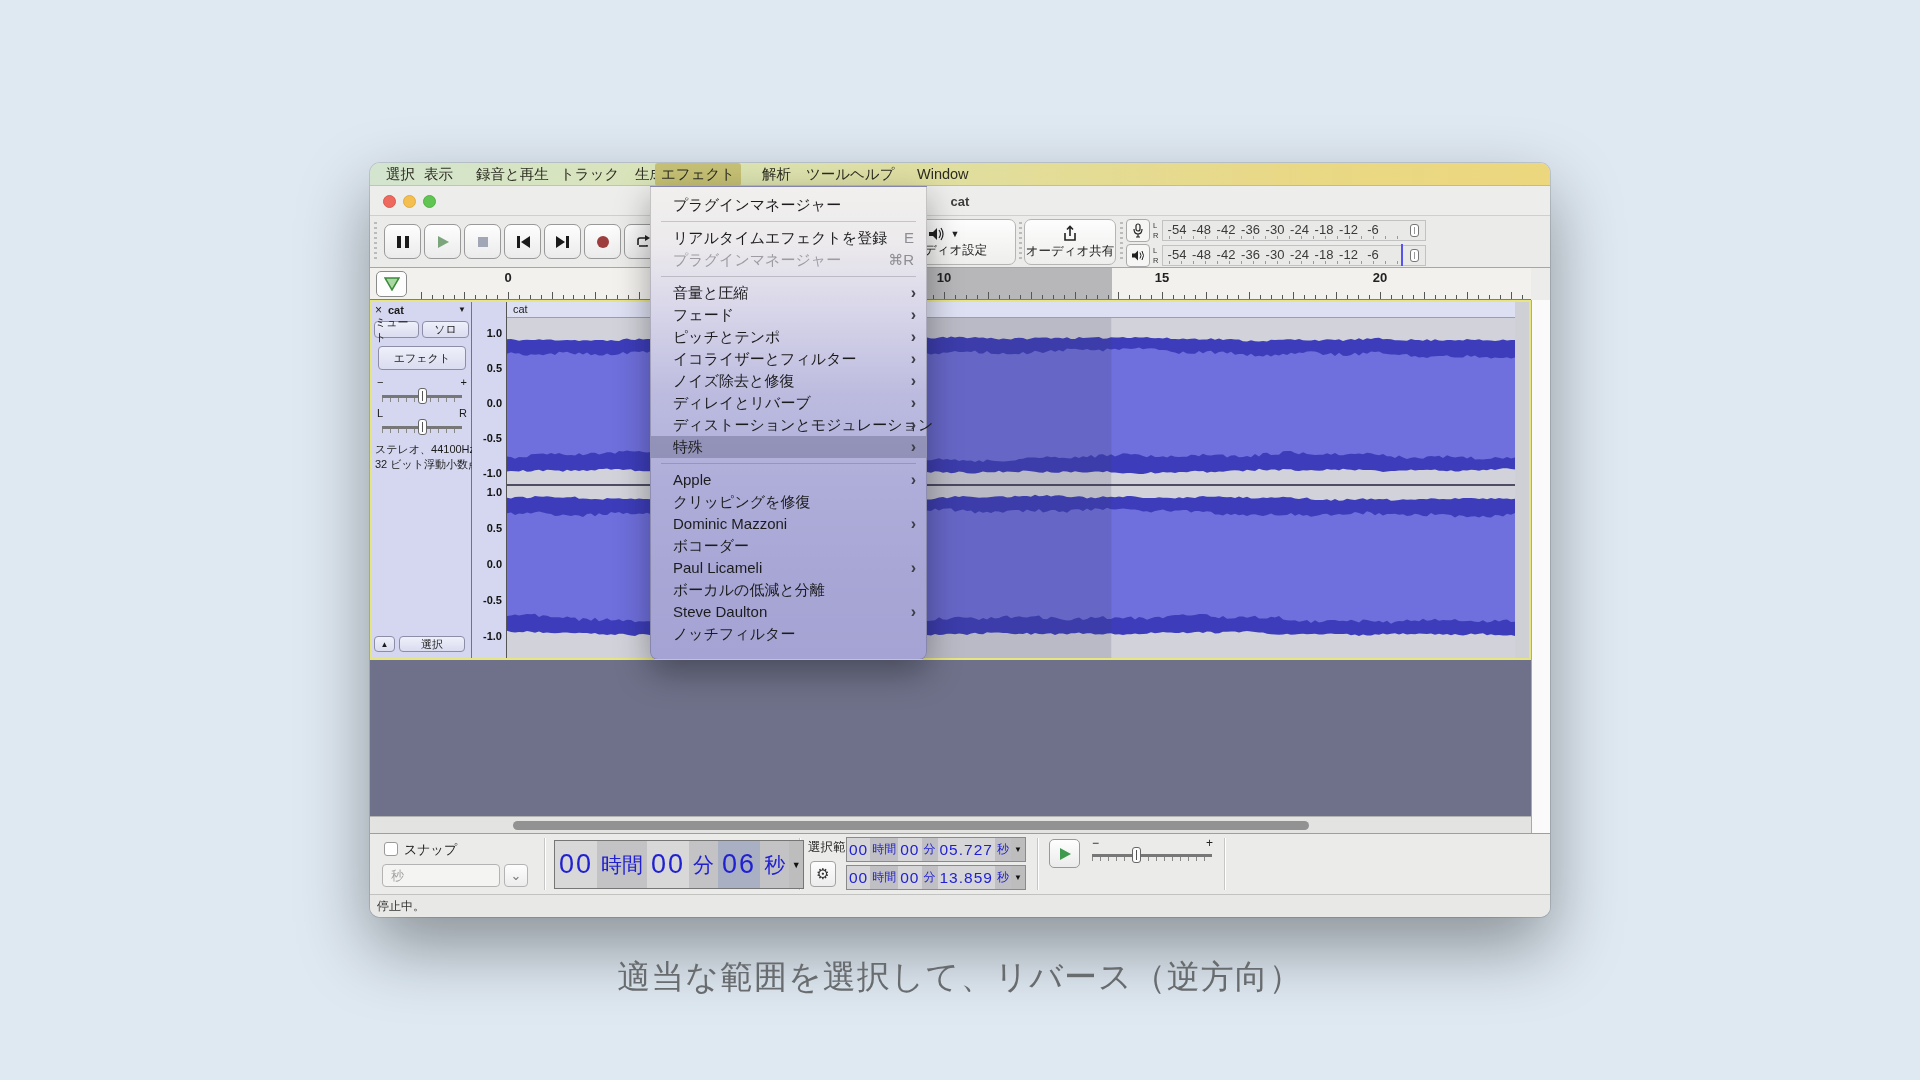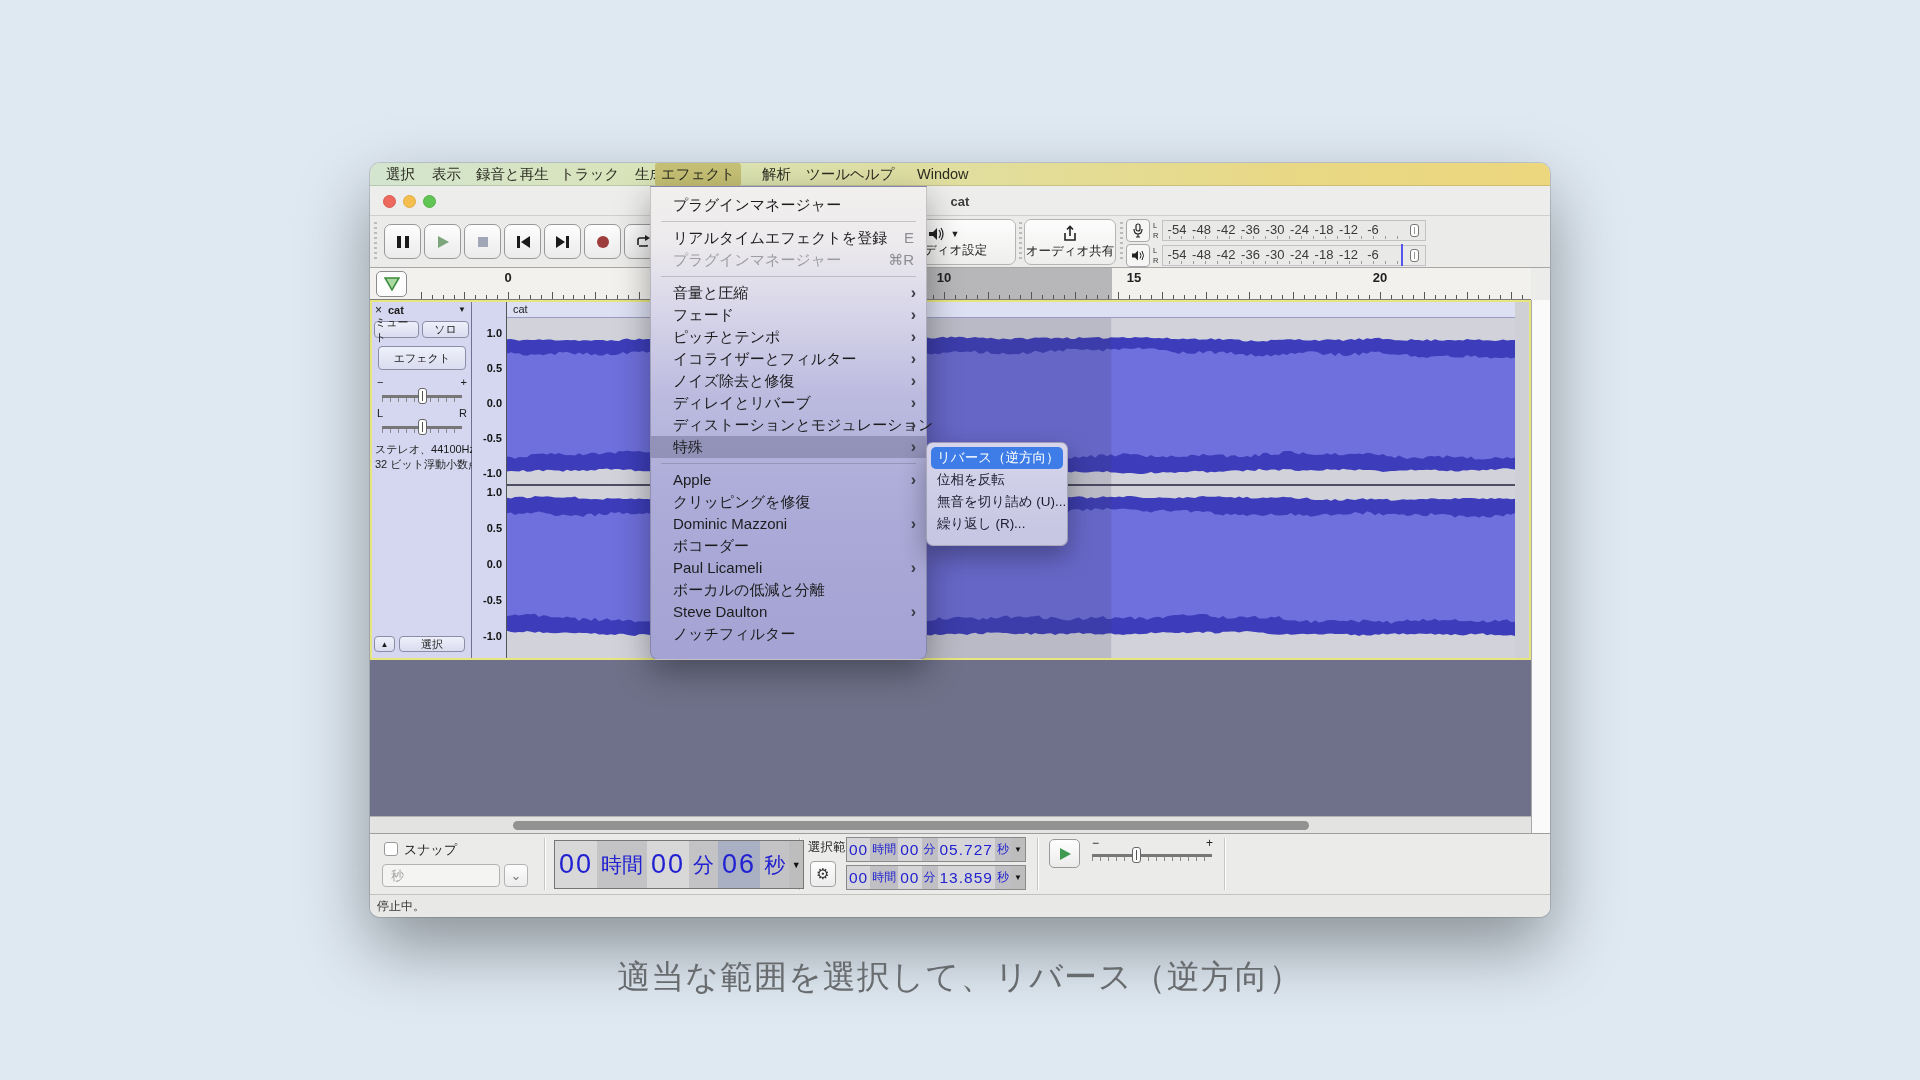--- a/index.html
+++ b/index.html
@@ -134,21 +134,21 @@
     color:#686c6f;letter-spacing:1px;}
   svg{display:block;}
 </style>
 </head>
 <body>
 
 <div id="window">
 
   <div id="menubar">
     <span class="mb-item" style="left:10px">選択</span>
-    <span class="mb-item" style="left:56px">表示</span>
+    <span class="mb-item" style="left:48px">表示</span>
     <span class="mb-item" style="left:100px">録音と再生</span>
     <span class="mb-item" style="left:184px">トラック</span>
     <span class="mb-item" style="left:259px">生成</span>
     <span class="mb-item mb-active" style="left:285px">エフェクト</span>
     <span class="mb-item" style="left:386px">解析</span>
     <span class="mb-item" style="left:430px">ツール</span>
     <span class="mb-item" style="left:474px">ヘルプ</span>
     <span class="mb-item" style="left:541px">Window</span>
   </div>
 
@@ -376,21 +376,21 @@
         <div class="rtick" style="left:1086.3px;height:4px"></div>
         <div class="rtick" style="left:1097.2px;height:7px"></div>
         <div class="rtick" style="left:1108.1px;height:4px"></div>
         <div class="rtick" style="left:1119.0px;height:4px"></div>
         <div class="rtick" style="left:1129.9px;height:4px"></div>
         <div class="rtick" style="left:1140.8px;height:7px"></div>
         <div class="rtick" style="left:1151.7px;height:4px"></div>
         <div class="rlabel" style="left:138.0px">0</div>
         <div class="rlabel" style="left:356.0px">5</div>
         <div class="rlabel" style="left:574.0px">10</div>
-        <div class="rlabel" style="left:764px">15</div>
+        <div class="rlabel" style="left:792.0px">15</div>
         <div class="rlabel" style="left:1010.0px">20</div>
       </div>
     <div id="loopbtn">
       <svg width="16" height="14">
           <path d="M1 1 L15 1 L8 13 Z" fill="#a9d9a2" stroke="#3d8a3d" stroke-width="1.5"></path>
         </svg>
     </div>
   </div>
 
   <div id="trackarea">
@@ -540,21 +540,15 @@
     <div class="mi has-sub"><span>Apple</span></div>
     <div class="mi"><span>クリッピングを修復</span></div>
     <div class="mi has-sub"><span>Dominic Mazzoni</span></div>
     <div class="mi"><span>ボコーダー</span></div>
     <div class="mi has-sub"><span>Paul Licameli</span></div>
     <div class="mi"><span>ボーカルの低減と分離</span></div>
     <div class="mi has-sub"><span>Steve Daulton</span></div>
     <div class="mi"><span>ノッチフィルター</span></div>
   </div>
 
-  <div id="submenu">
-    <div class="smi sel"><span>リバース（逆方向）</span></div>
-    <div class="smi"><span>位相を反転</span></div>
-    <div class="smi"><span>無音を切り詰め (U)...</span></div>
-    <div class="smi"><span>繰り返し (R)...</span></div>
-  </div>
 </div>
 
 <div id="caption">適当な範囲を選択して、リバース（逆方向）</div>
 
 </body></html>

